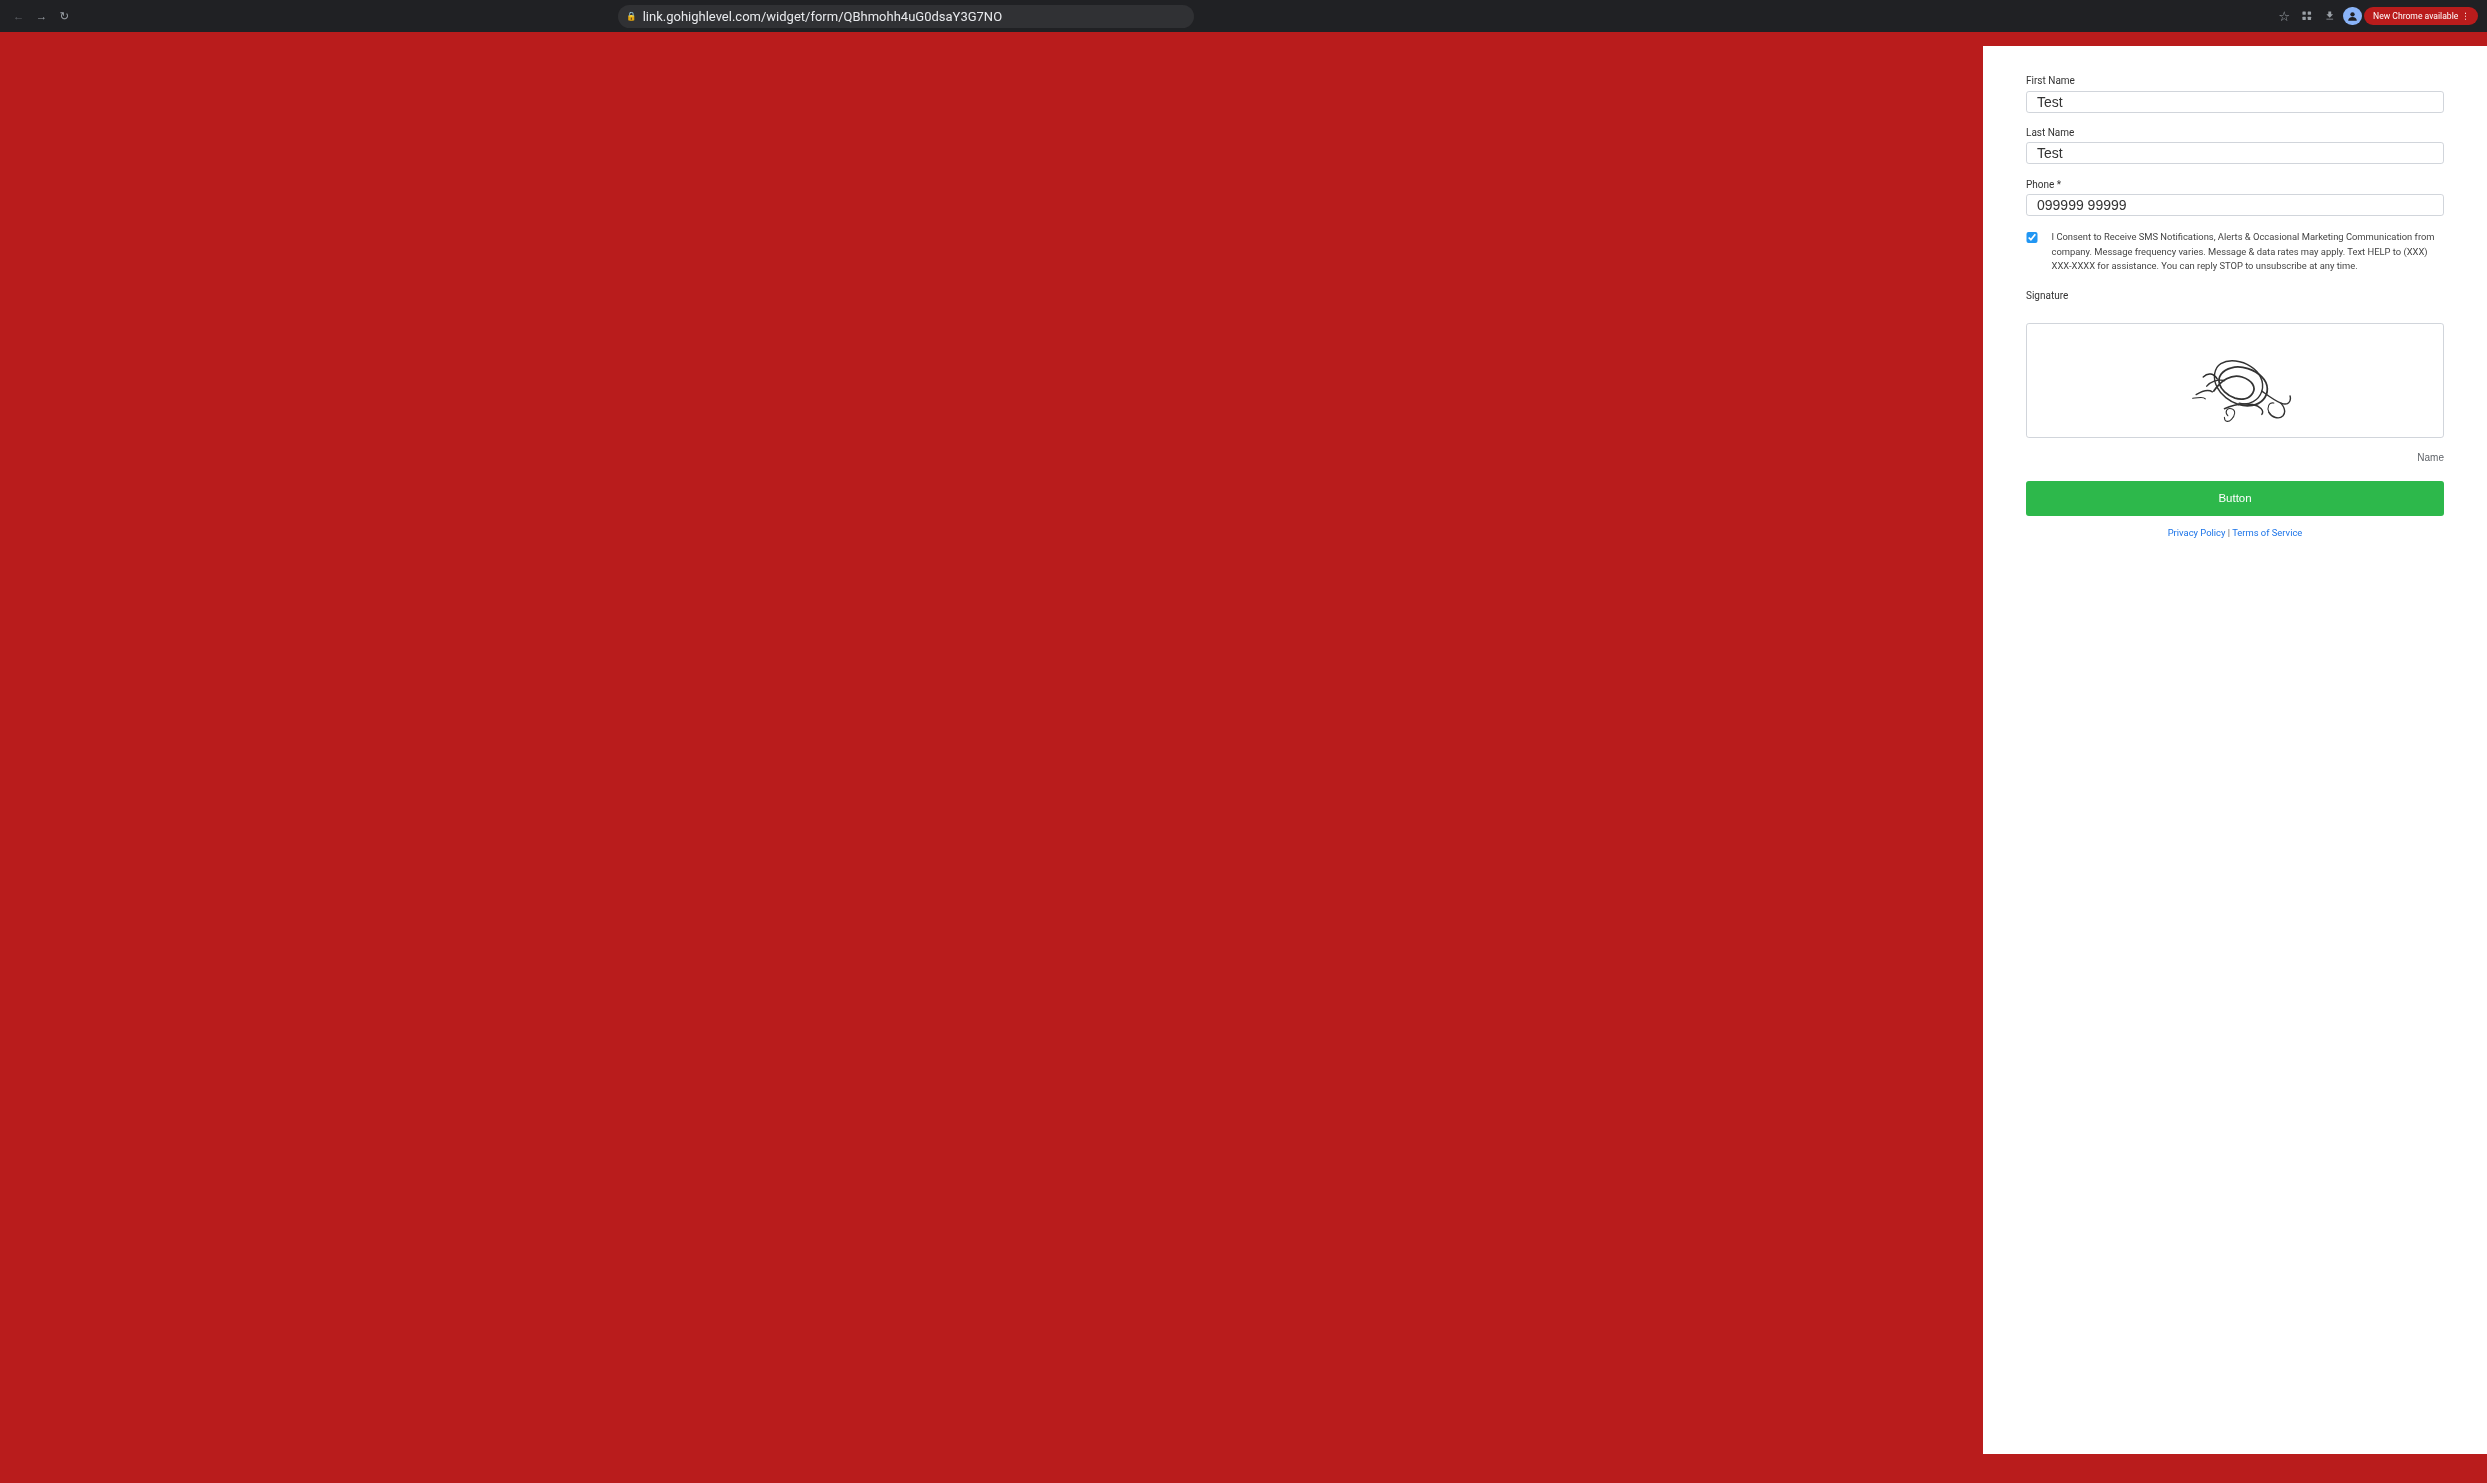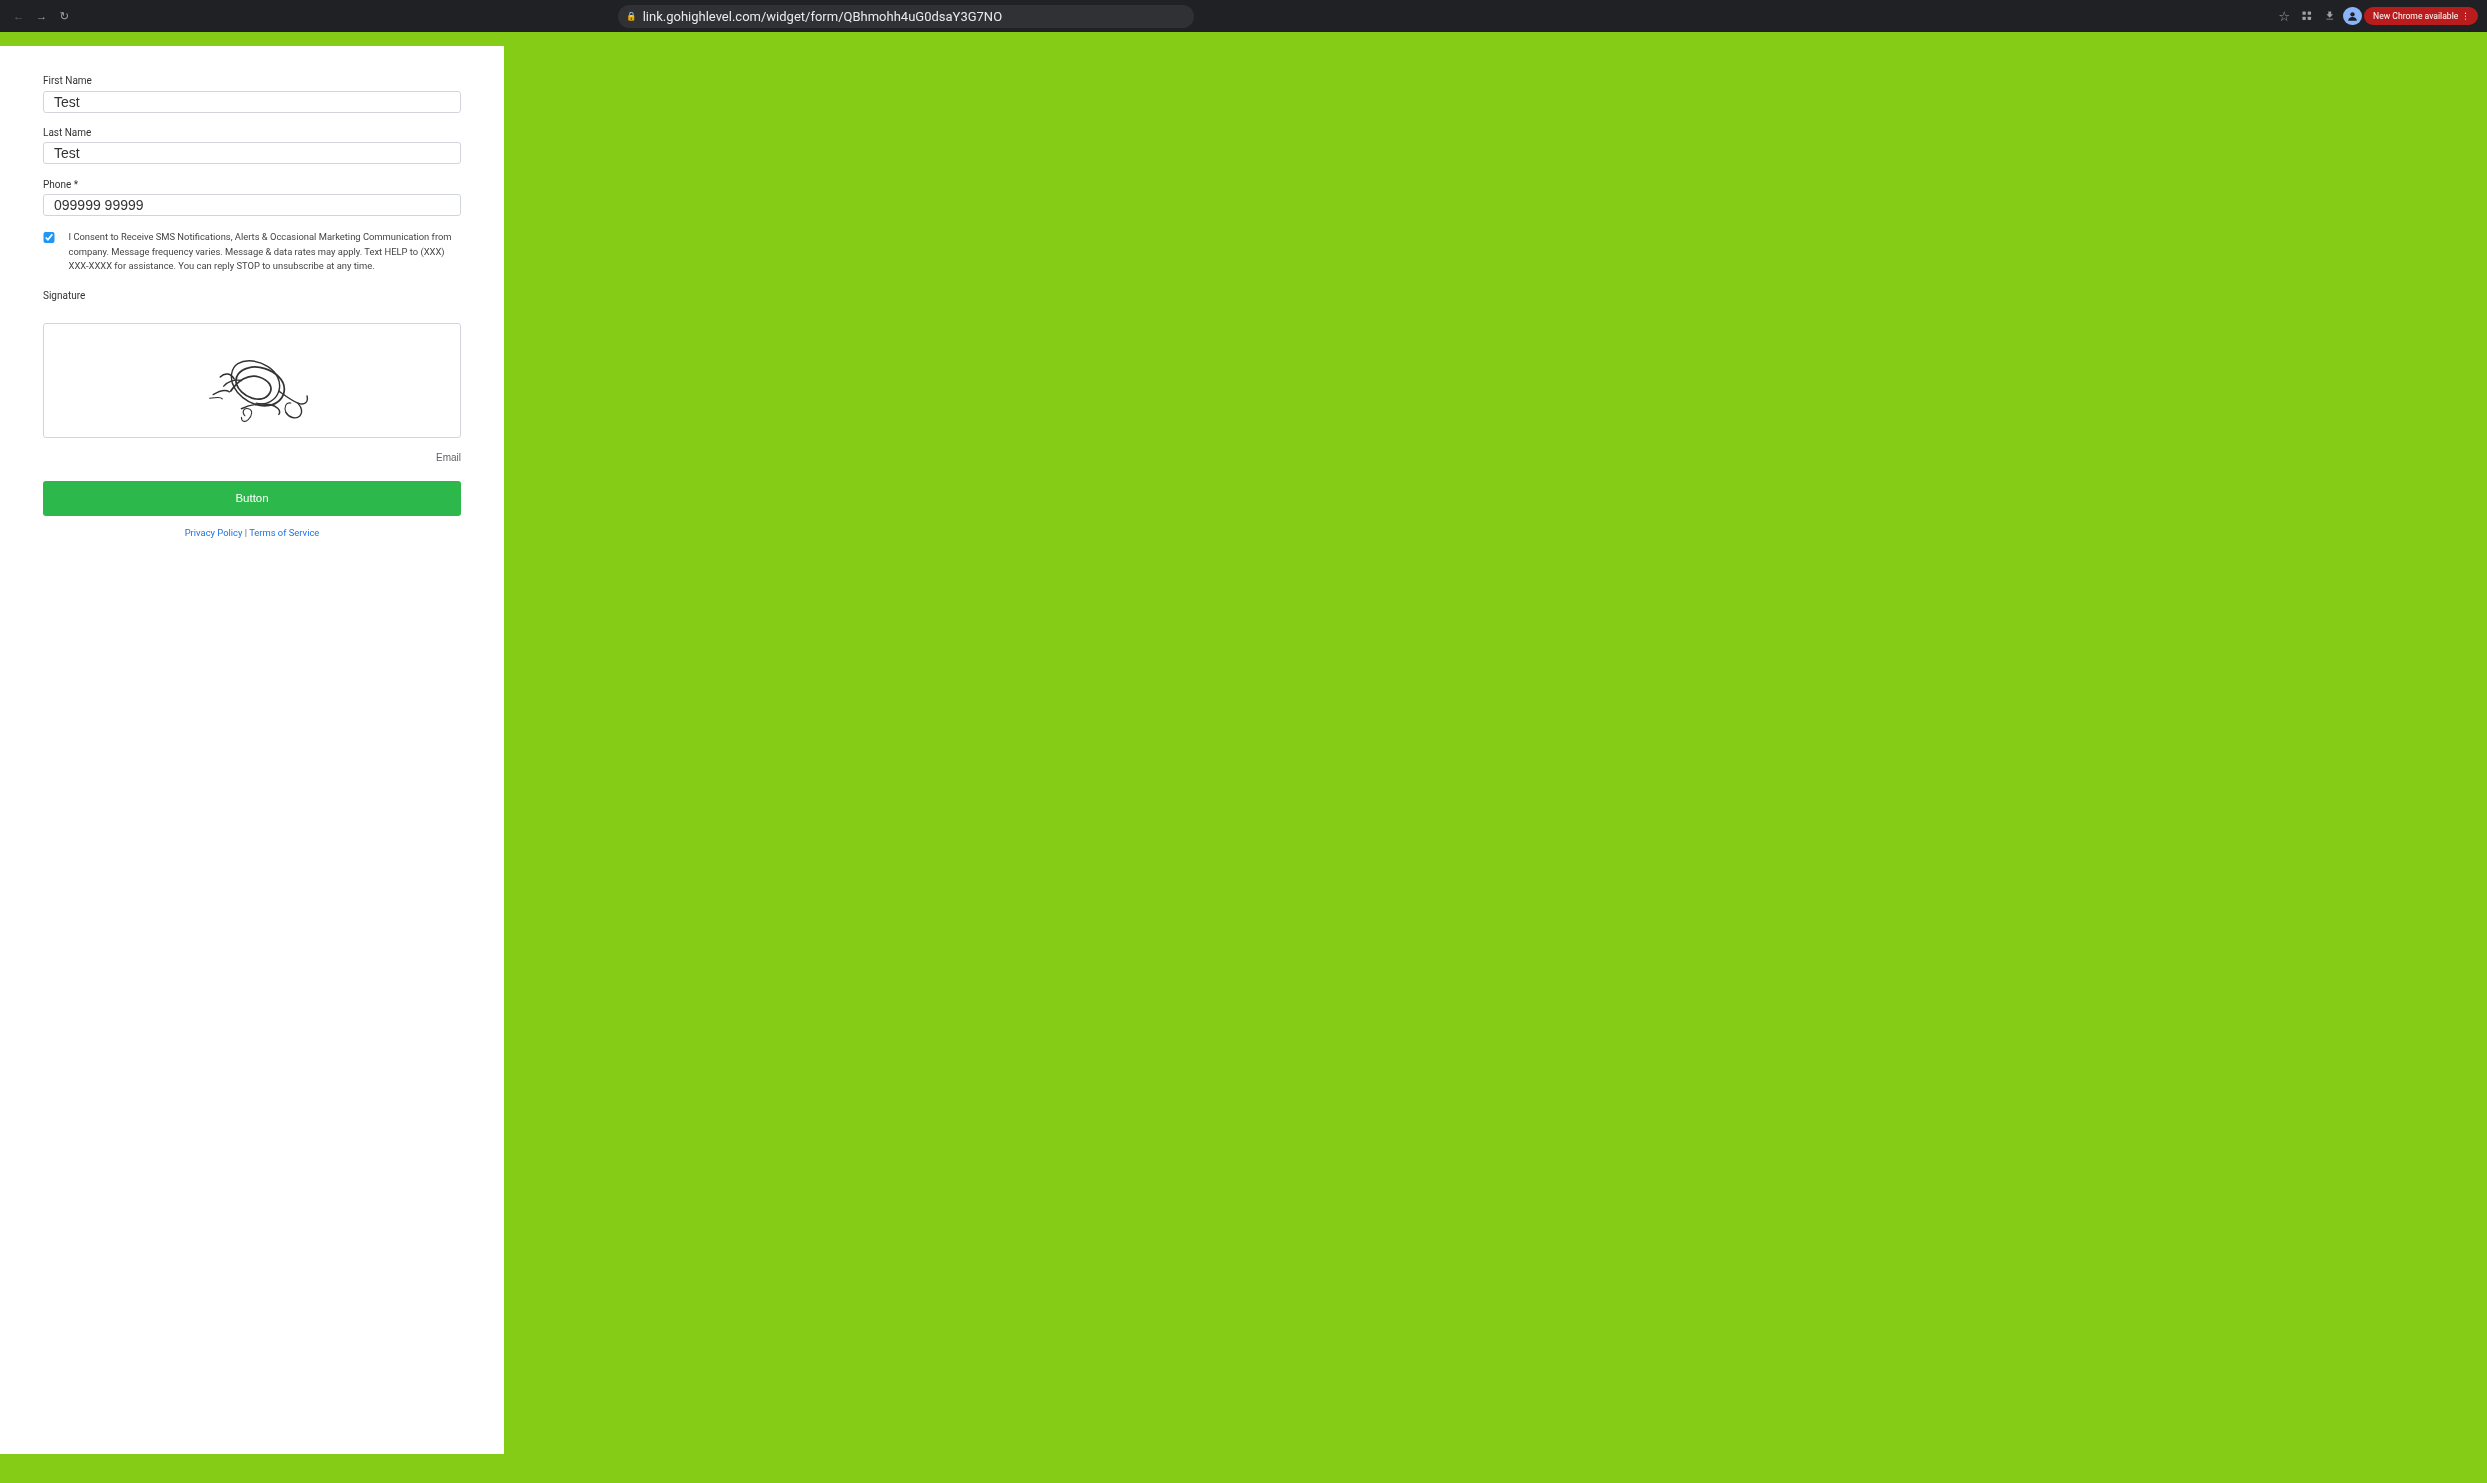--- a/index.html
+++ b/index.html
@@ -121,23 +121,23 @@
       cursor: pointer;
       display: flex;
       align-items: center;
       gap: 2.9px;
     }
 
     
     .page-wrapper {
       padding-top: 32px;
       min-height: 100vh;
-      background: #84cc16;
-      display: flex;
-      justify-content: flex-start;
+      background: #b91c1c;
+      display: flex;
+      justify-content: flex-end;
       padding-bottom: 29px;
     }
 
     .form-container {
       background: white;
       margin-top: 14.4px;
       width: 100%;
       max-width: 504px;
       padding: 29px 43px 36px;
       min-height: 432px;
@@ -343,21 +343,21 @@
           <path d="M175 100 C183 95, 192 92, 198 96" stroke="#333" stroke-width="2" fill="none" stroke-linecap="round"></path>
           <path d="M170 105 C178 105, 185 102, 188 106" stroke="#2a2a2a" stroke-width="1.5" fill="none" stroke-linecap="round"></path>
           <path d="M295 112 C300 118, 302 125, 298 130 C292 136, 282 132, 278 125" stroke="#333" stroke-width="2" fill="none" stroke-linecap="round"></path>
           <path d="M278 125 C275 118, 278 110, 285 112" stroke="#333" stroke-width="1.5" fill="none" stroke-linecap="round"></path>
         </svg>
       </div>
     </div>
 
     
     <div class="signature-actions">
-      <button class="clear-btn">Email</button>
+      <button class="clear-btn">Name</button>
     </div>
 
     
     <button class="submit-button">Button</button>
 
     
     <div class="form-footer">
       <a href="#">Privacy Policy</a>
       <span>|</span>
       <a href="#">Terms of Service</a>

